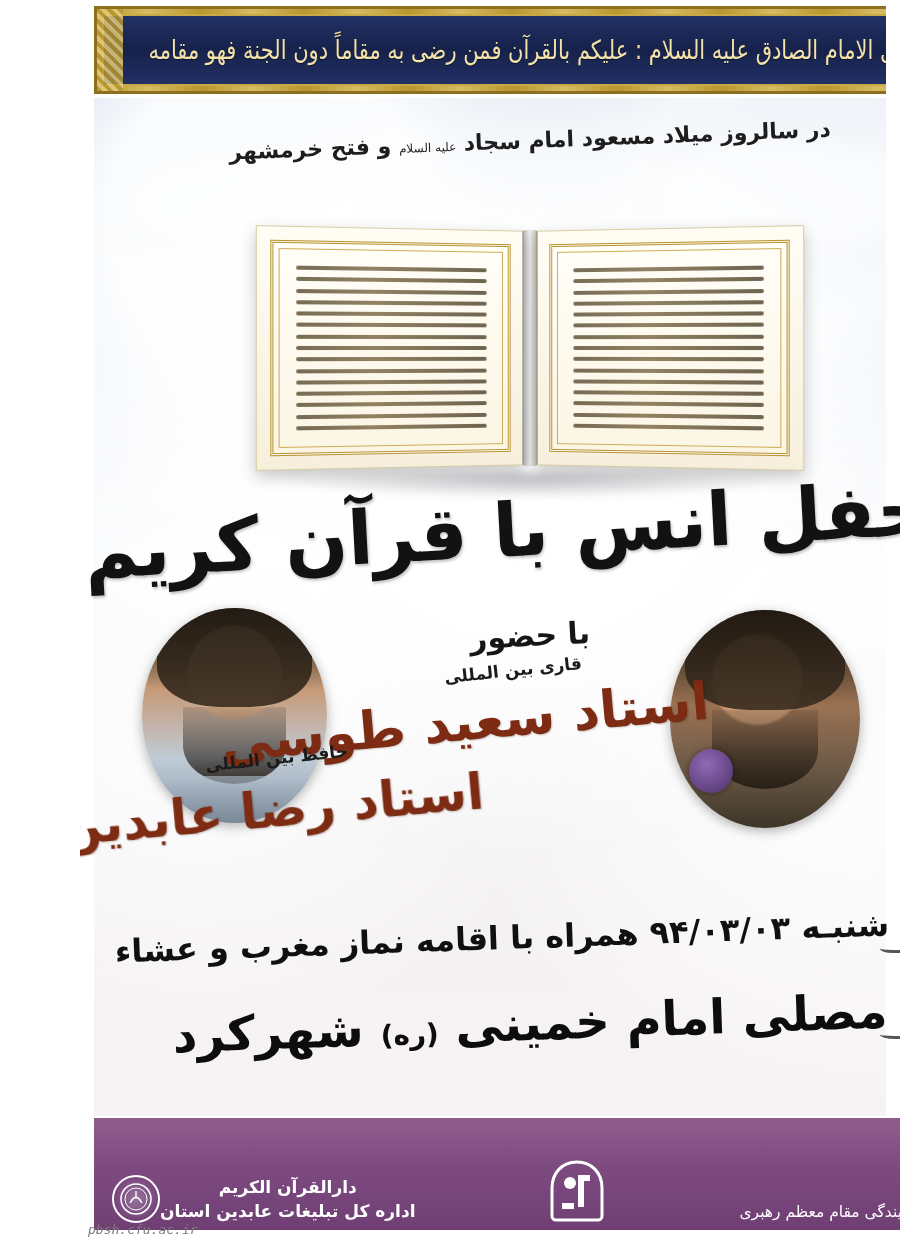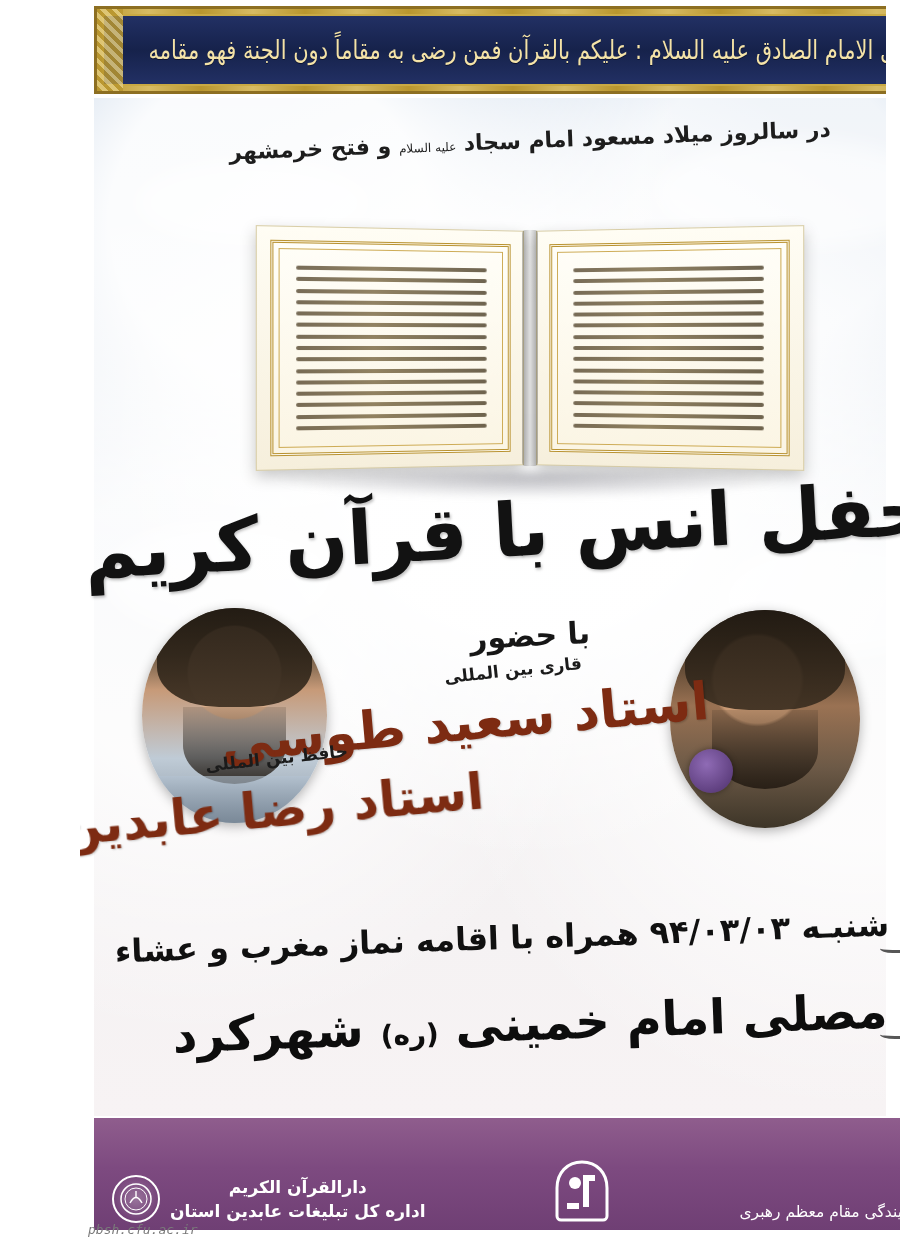--- a/index.html
+++ b/index.html
@@ -222,21 +222,21 @@
 
   
   .footer{
     position:absolute;left:14px;top:1118px;width:872px;height:112px;
     background:linear-gradient(180deg,#8f5d8d 0%,#7d4a80 45%,#6f3f74 100%);
     color:#ffffff;
     display:flex;align-items:flex-end;justify-content:space-between;
     box-sizing:border-box;padding:6px 18px;
   }
   .footer .left-block{
-    display:flex;align-items:center;gap:10px;text-align:center;
+    display:flex;align-items:center;text-align:center;
   }
   .footer .seal{
     width:44px;height:44px;border-radius:50%;
     border:2px solid #ffffff;
     background:radial-gradient(circle at 50% 50%,rgba(255,255,255,.25),rgba(255,255,255,0) 70%);
     display:flex;align-items:center;justify-content:center;
     font-size:9px;line-height:1;
   }
   .footer .org-two{
     font-size:17px;line-height:1.45;font-weight:bold;text-align:center;

